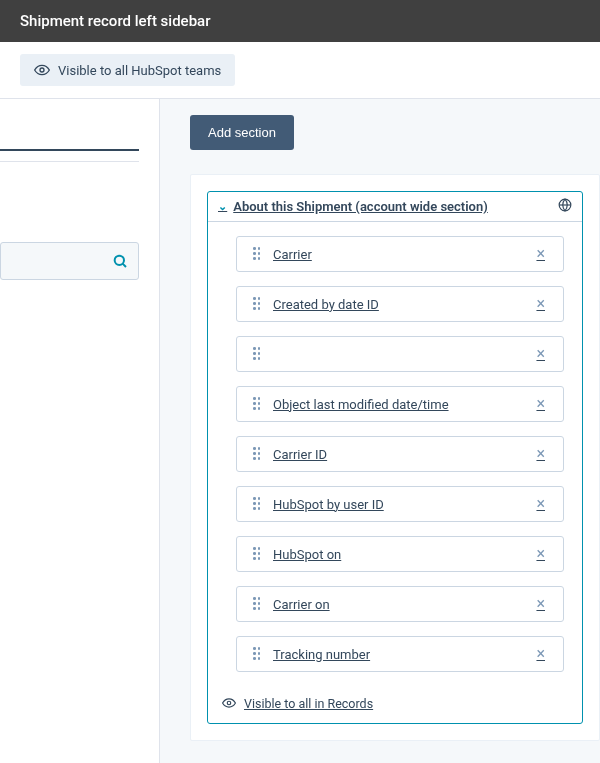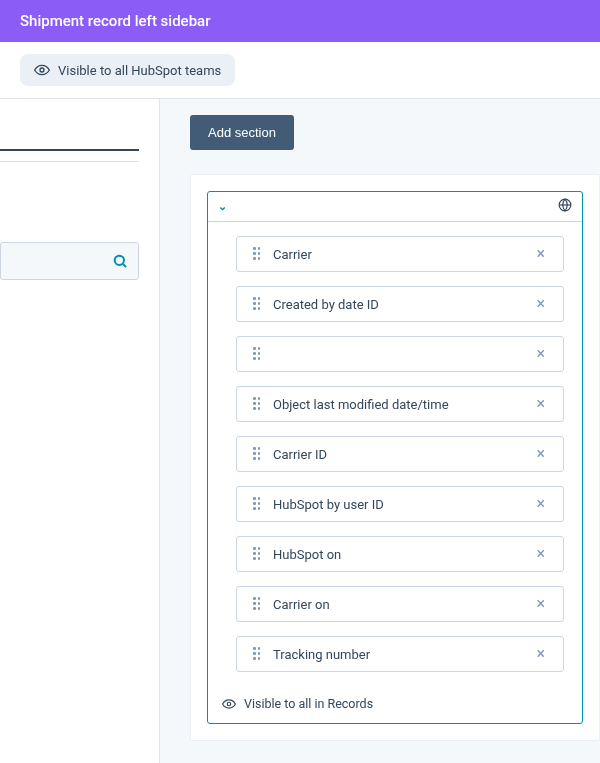--- a/index.html
+++ b/index.html
@@ -5,37 +5,37 @@
     * { box-sizing: border-box; margin: 0; padding: 0; }
     body {
       font-family: -apple-system, BlinkMacSystemFont, "Segoe UI", Roboto, Helvetica, Arial, sans-serif;
       background: #f5f8fa;
       width: 600px;
       height: 763px;
       overflow: hidden;
       color: #33475b;
     }
     .header {
-      background: #8b5cf6;
+      background: #404040;
       color: #fff;
       padding: 12px 20px;
       font-size: 15px;
       font-weight: 500;
     }
     .visibility-bar {
       background: #fff;
       padding: 12px 20px;
       border-bottom: 1px solid #dfe3eb;
     }
     .visibility-chip {
       display: inline-flex;
       align-items: center;
       gap: 8px;
       background: #eaf0f6;
-      border-radius: 8px;
+      border-radius: 3px;
       padding: 8px 14px;
       font-size: 13px;
       color: #33475b;
     }
     .eye-icon {
       width: 16px;
       height: 16px;
       flex-shrink: 0;
     }
     .content-row {
@@ -73,20 +73,21 @@
     }
     .search-icon {
       width: 16px;
       height: 16px;
       color: #0091ae;
     }
     .right-col {
       flex: 1;
       padding: 16px 0 16px 30px;
       overflow: visible;
+      text-decoration: underline;
     }
     .add-section-btn {
       background: #425b76;
       color: #fff;
       border: none;
       padding: 10px 18px;
       border-radius: 3px;
       font-size: 13px;
       font-weight: 500;
       cursor: pointer;
@@ -156,21 +157,21 @@
     .remove-x {
       margin-left: auto;
       color: #7c98b6;
       font-size: 16px;
       line-height: 1;
       cursor: pointer;
       padding: 0 2px;
     }
     .section-footer {
       display: flex;
-      align-items: center;
+      align-items: flex-start;
       gap: 8px;
       padding: 4px 14px 0;
       font-size: 12.5px;
       color: #33475b;
     }
   </style>
 </head>
 <body>
 
 <div class="header">
@@ -201,20 +202,21 @@
   </div>
 
   <div class="right-col">
     <button class="add-section-btn">Add section</button>
 
     <div class="card">
       <div class="section-box">
 
         <div class="section-header">
           <span class="chev">⌄</span>
+          <span>About this Shipment (account wide section)</span>
           <span class="globe">
             <svg class="globe-icon" viewBox="0 0 24 24" fill="none" stroke="#33475b" stroke-width="2">
               <circle cx="12" cy="12" r="10"></circle>
               <line x1="2" y1="12" x2="22" y2="12"></line>
               <path d="M12 2a15 15 0 0 1 0 20a15 15 0 0 1 0-20z"></path>
             </svg>
           </span>
         </div>
 
         <div class="prop-list" id="prop-list">

